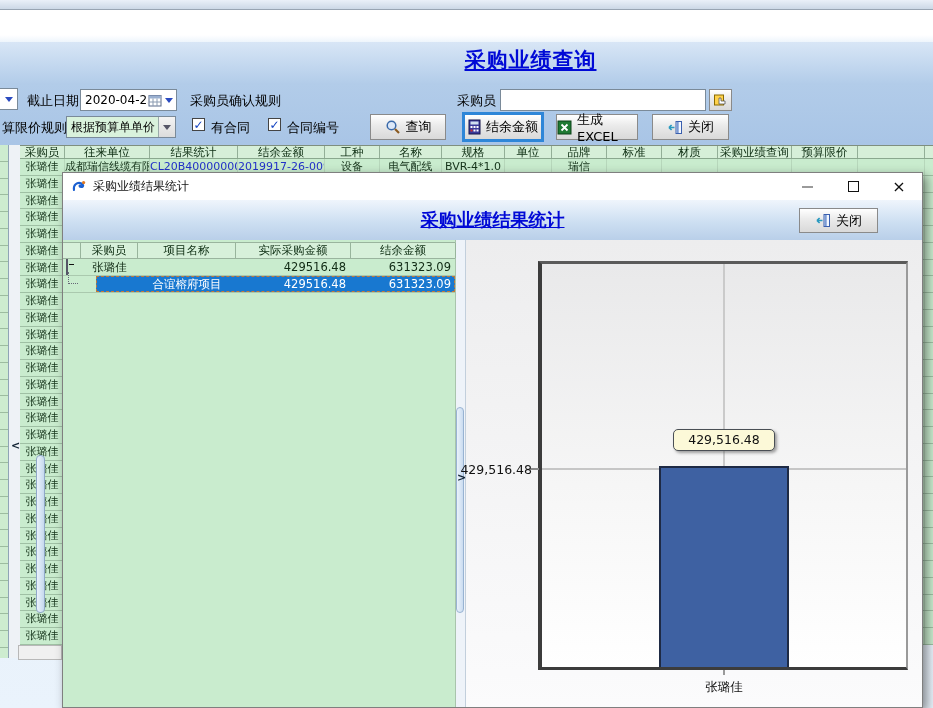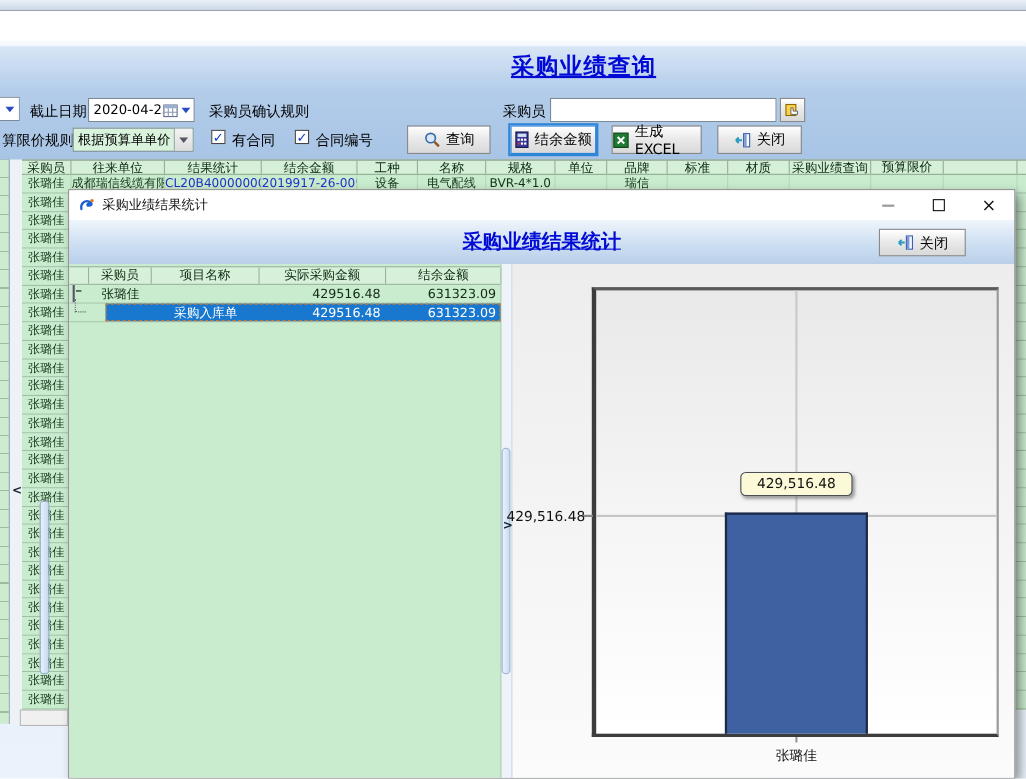--- a/index.html
+++ b/index.html
@@ -213,21 +213,21 @@
         <span class="mh" style="width: 88px;">结果统计</span>
         <span class="mh" style="width: 87px;">结余金额</span>
         <span class="mh" style="width: 55px;">工种</span>
         <span class="mh" style="width: 62px;">名称</span>
         <span class="mh" style="width: 63px;">规格</span>
         <span class="mh" style="width: 47px;">单位</span>
         <span class="mh" style="width: 55px;">品牌</span>
         <span class="mh" style="width: 55px;">标准</span>
         <span class="mh" style="width: 56px;">材质</span>
         <span class="mh" style="width: 74px;">采购业绩查询</span>
-        <span class="mh" style="width: 66px; font-family: Liberation Serif, serif;">预算限价</span>
+        <span class="mh" style="width: 66px;">预算限价</span>
         <span class="mh" style="width: 67px;"></span>
       </div>
     <div id="main-rows">
         <div class="mrow">
           <span class="mc" style="width: 45px;">张璐佳</span>
           <span class="mc" style="width: 85px;">成都瑞信线缆有限</span>
           <span class="mc link" style="width: 88px;">CL20B400000000</span>
           <span class="mc link" style="width: 87px;">2019917-26-009</span>
           <span class="mc" style="width: 55px;">设备</span>
           <span class="mc" style="width: 62px;">电气配线</span>
@@ -738,21 +738,21 @@
               <span class="dc" style="width: 18px;"><span class="minus-box"></span></span>
               <span class="dc" style="width: 57px; text-align: center;">张璐佳</span>
               <span class="dc" style="width: 98px; text-align: center;"></span>
               <span class="dc num" style="width: 115px;">429516.48</span>
               <span class="dc num" style="width: 105px;">631323.09</span>
             </div>
             <div class="drow">
               <span class="tree-connector"></span>
               <span class="sel-area">
                 <span class="dc" style="width: 42px; text-align: center;"></span>
-                <span class="dc" style="width: 98px; text-align: center;">采购入库单</span>
+                <span class="dc" style="width: 98px; text-align: center;">合谊榕府项目</span>
                 <span class="dc num" style="width: 115px;">429516.48</span>
                 <span class="dc num" style="width: 105px;">631323.09</span>
               </span>
             </div>
           </div>
       </div>
 
       <div id="vsplit">
         <div id="vsplit-handle"></div>
         <span class="chev">&gt;</span>

